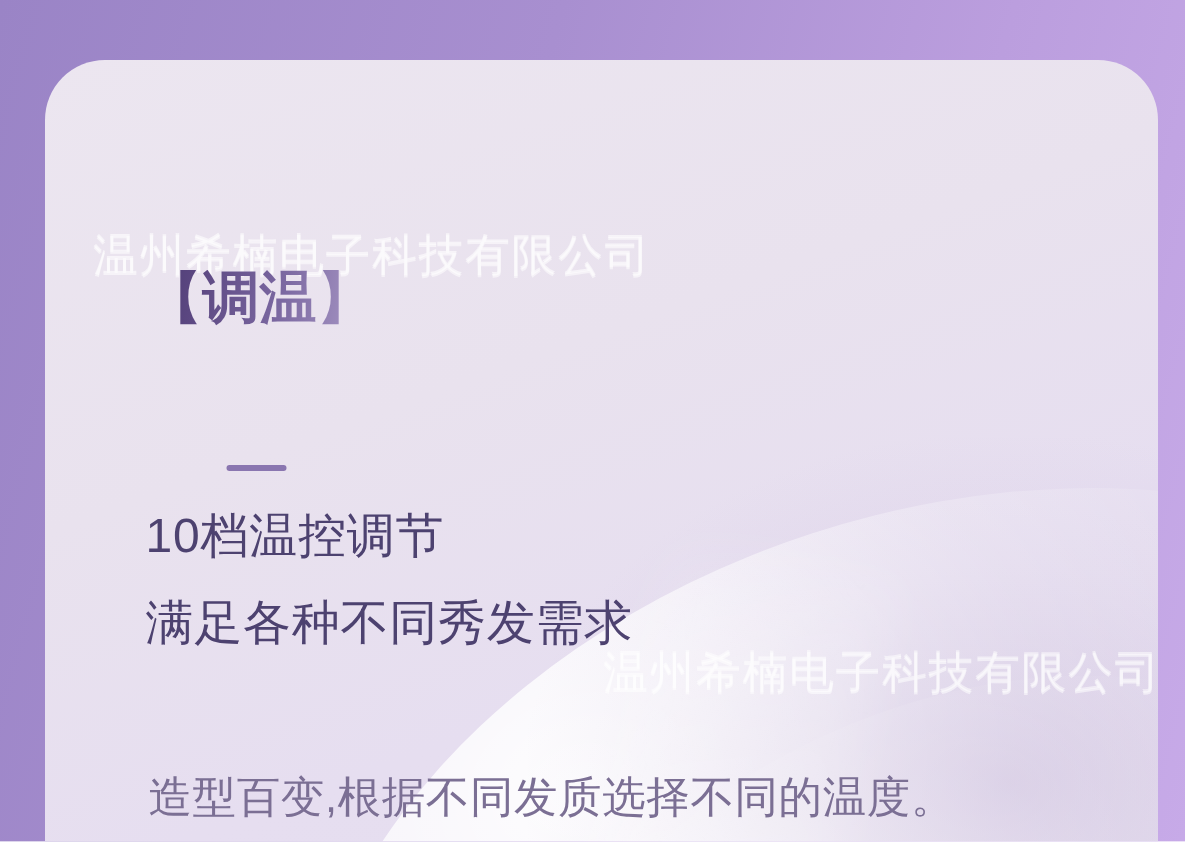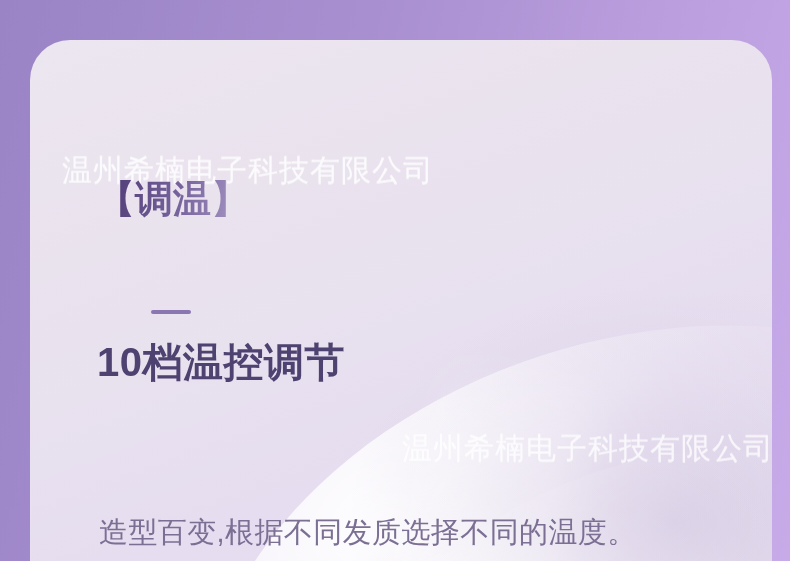--- a/index.html
+++ b/index.html
@@ -153,22 +153,22 @@
     height: 4px;
     background: #8a76b0;
     border-radius: 2px;
   }
 
   .headline {
     position: absolute;
     left: 22px;
     top: 300px;
     color: #4d4270;
-    font-size: 40px;
-    font-weight: bold;
+    font-size: 32px;
+    font-weight: normal;
     line-height: 1.12;
     letter-spacing: 0.5px;
     white-space: nowrap;
   }
   .headline-line-2 {
     top: 358px;
   }
 
   .subtitle {
     position: absolute;
@@ -200,18 +200,19 @@
     <div class="watermark watermark-mid">温州希楠电子科技有限公司</div>
 
     <div class="content">
 
       <div class="bracket-title">【调温】</div>
 
       <div class="rule-dash"></div>
 
       <div class="headline headline-line-1">10档温控调节</div>
 
+      <div class="headline headline-line-2">满足各种不同秀发需求</div>
 
       <div class="subtitle">造型百变,根据不同发质选择不同的温度。</div>
 
     </div>
   </div>
 </div>
 
 </body></html>

